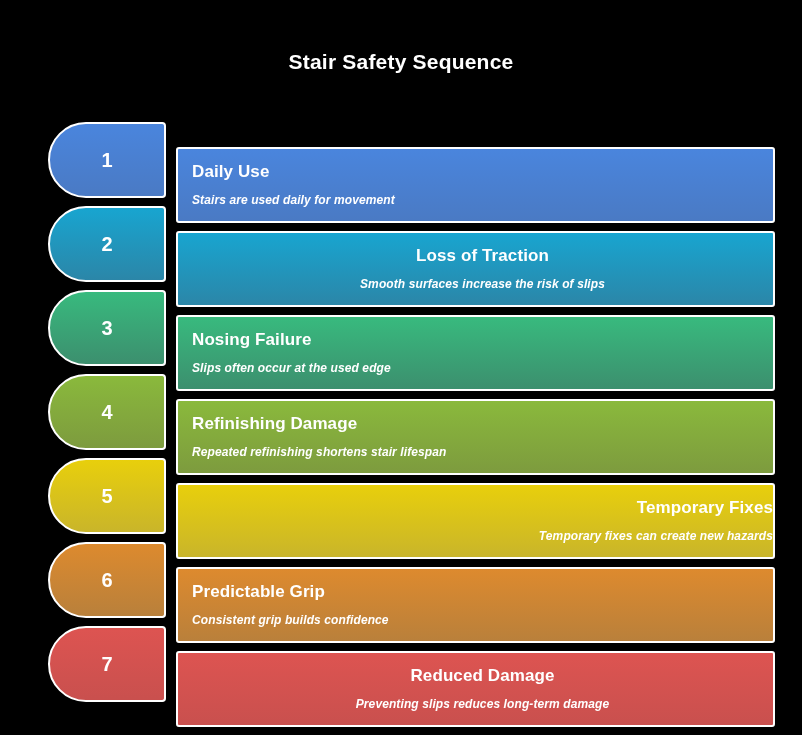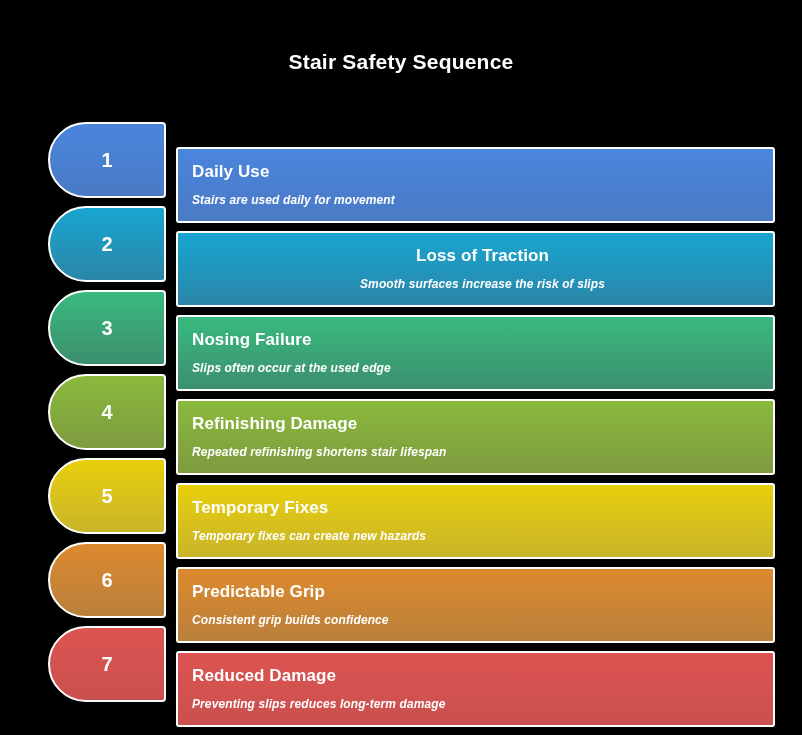--- a/index.html
+++ b/index.html
@@ -149,40 +149,40 @@
       <div class="step-body" style="background: linear-gradient(rgb(138, 185, 60) 0%, rgb(125, 155, 62) 100%);">
         <div class="step-heading">Refinishing Damage</div>
         <div class="step-desc">Repeated refinishing shortens stair lifespan</div>
       </div>
     </div>
 
     <div class="step-row">
       <div class="step-badge" style="background: linear-gradient(rgb(232, 207, 12) 0%, rgb(201, 181, 42) 100%);">
         <span class="step-number">5</span>
       </div>
-      <div class="step-body" style="background: linear-gradient(rgb(232, 207, 12) 0%, rgb(201, 181, 42) 100%);">
+      <div class="step-body" style="background: linear-gradient(rgb(232, 207, 12) 0%, rgb(201, 181, 42) 100%); text-align: right;">
         <div class="step-heading">Temporary Fixes</div>
         <div class="step-desc">Temporary fixes can create new hazards</div>
       </div>
     </div>
 
     <div class="step-row">
       <div class="step-badge" style="background: linear-gradient(rgb(221, 138, 46) 0%, rgb(185, 128, 59) 100%);">
         <span class="step-number">6</span>
       </div>
       <div class="step-body" style="background: linear-gradient(rgb(221, 138, 46) 0%, rgb(185, 128, 59) 100%);">
         <div class="step-heading">Predictable Grip</div>
         <div class="step-desc">Consistent grip builds confidence</div>
       </div>
     </div>
 
     <div class="step-row">
       <div class="step-badge" style="background: linear-gradient(rgb(221, 84, 81) 0%, rgb(201, 80, 78) 100%);">
         <span class="step-number">7</span>
       </div>
-      <div class="step-body" style="background: linear-gradient(rgb(221, 84, 81) 0%, rgb(201, 80, 78) 100%);">
+      <div class="step-body" style="background: linear-gradient(rgb(221, 84, 81) 0%, rgb(201, 80, 78) 100%); text-align: center;">
         <div class="step-heading">Reduced Damage</div>
         <div class="step-desc">Preventing slips reduces long-term damage</div>
       </div>
     </div>
 
   </div>
 </div>
 
 </body></html>

